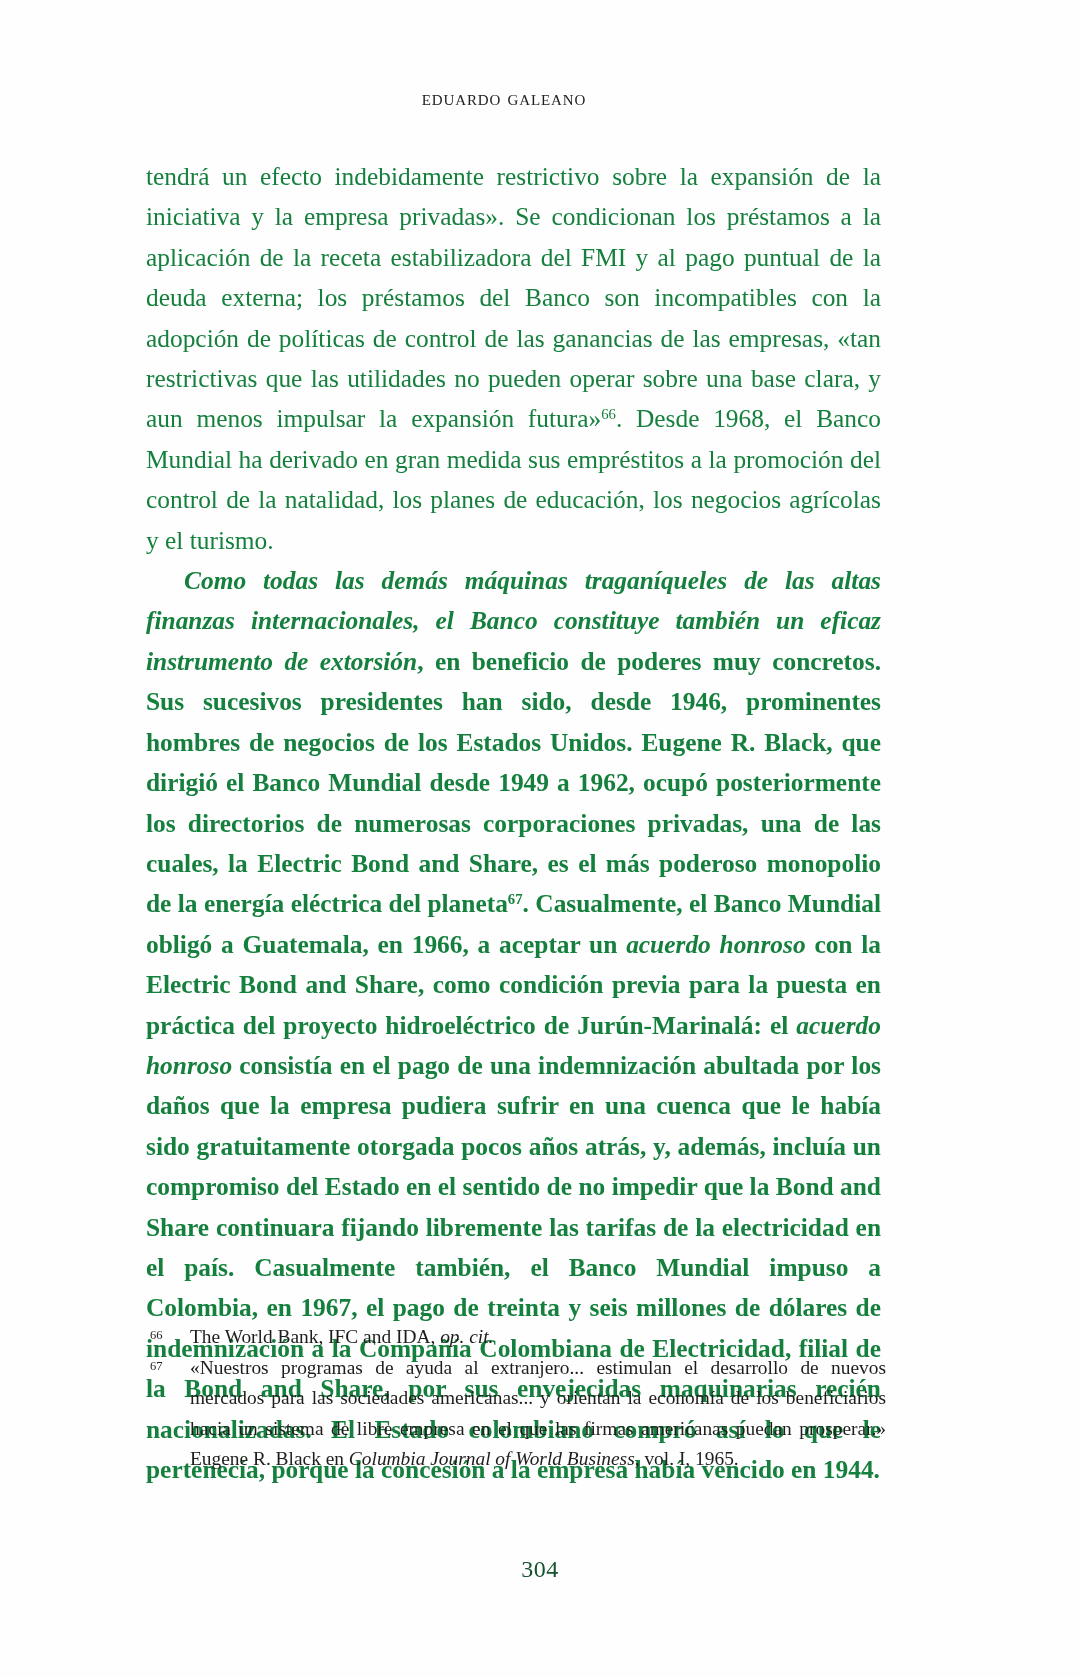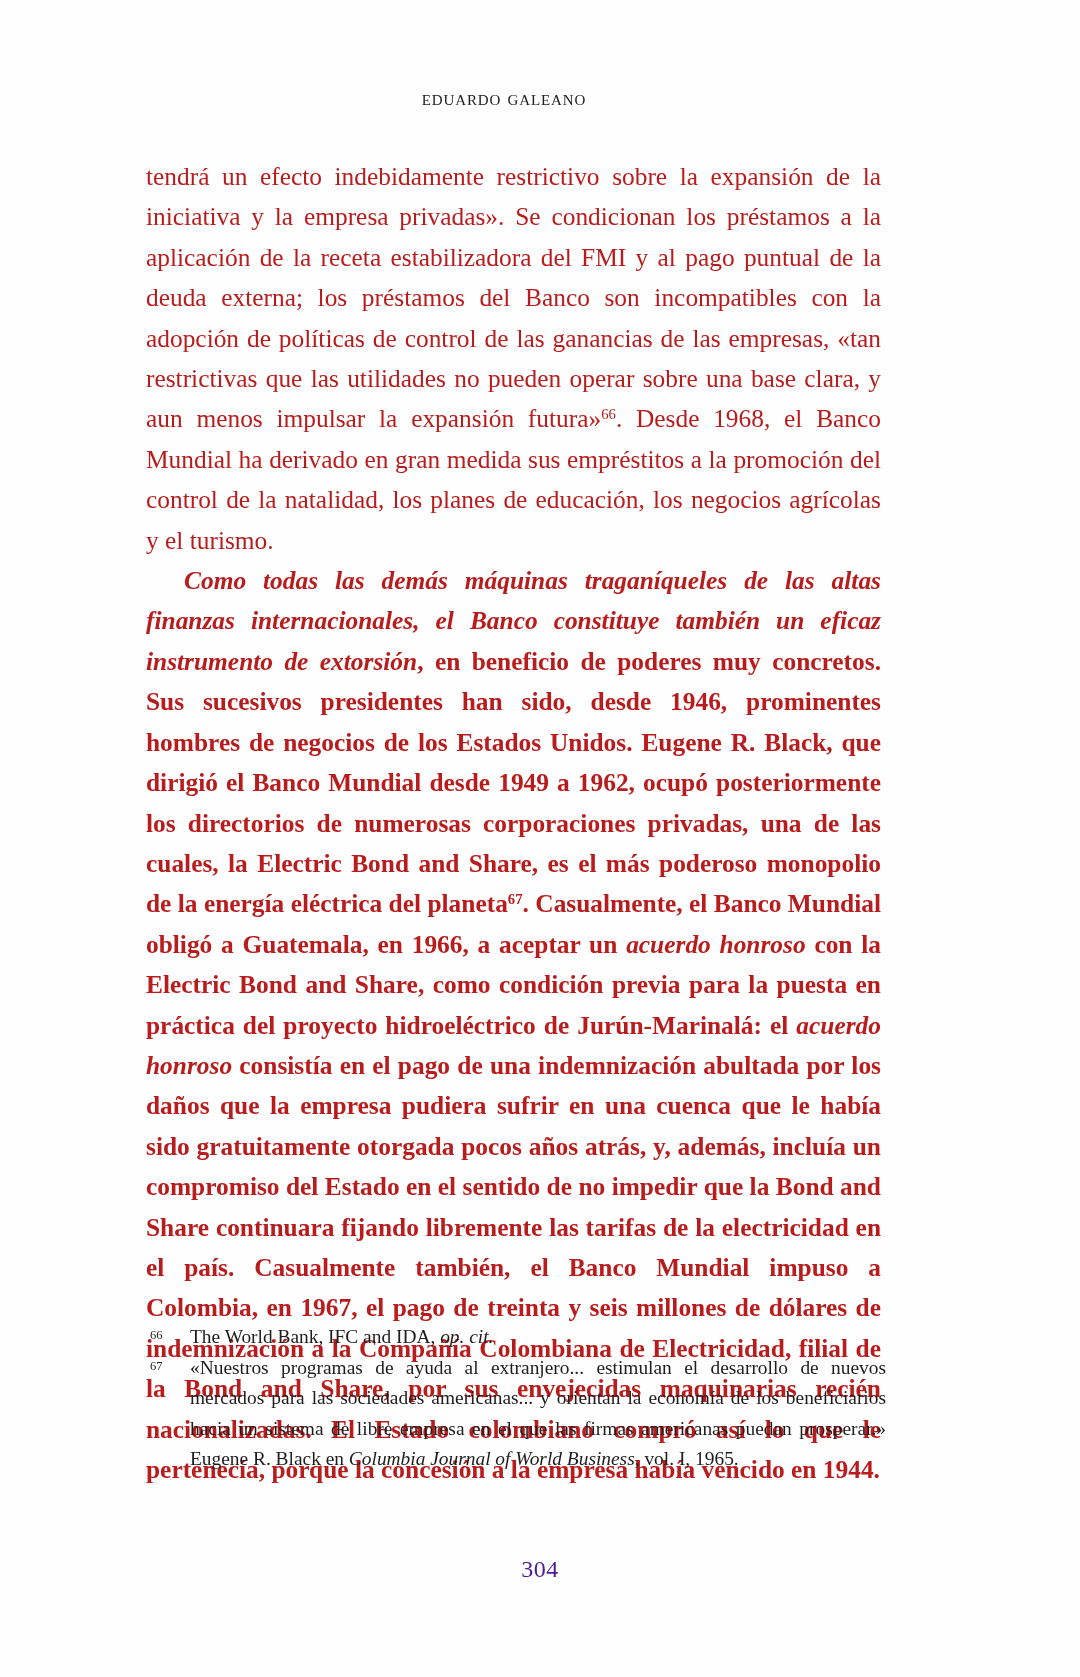--- a/index.html
+++ b/index.html
@@ -46,21 +46,21 @@
     top: 156px;
     width: 735px;
   }
 
   p.body-par {
     margin: 0;
     font-size: 25.4px;
     line-height: 40.4px;
     text-align: justify;
     text-justify: inter-word;
-    color: #b91c1c;
+    color: #15803d;
     hyphens: manual;
   }
   p.body-par.indent {
     text-indent: 38px;
     font-weight: bold;
   }
 
   .ital {
     font-style: italic;
   }
@@ -101,21 +101,21 @@
   }
 
   
   .folio {
     position: absolute;
     top: 1556px;
     left: 0;
     width: 1080px;
     text-align: center;
     font-size: 24px;
-    color: #4c1d95;
+    color: #14532d;
     letter-spacing: 0.5px;
   }
 </style>
 </head>
 <body>
 
 <div class="page">
 
   <div class="running-head">
     <span class="rh-text">Eduardo Galeano</span>

